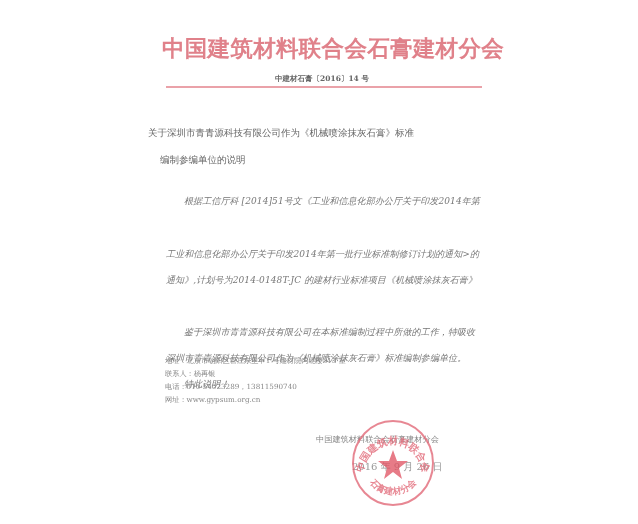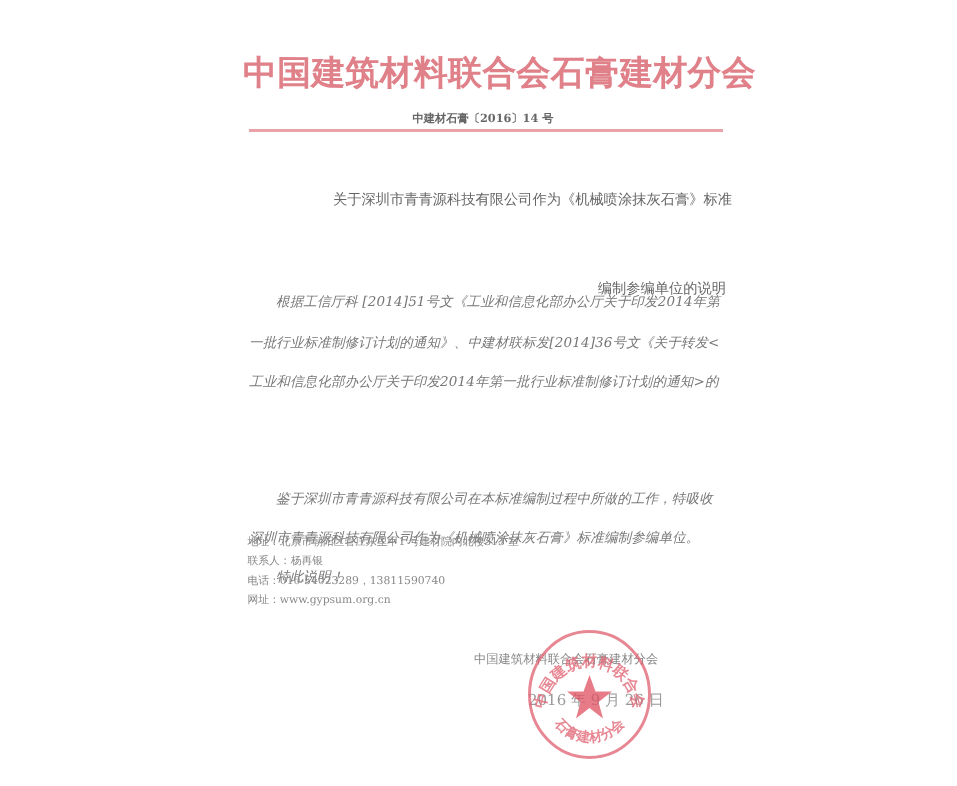--- a/index.html
+++ b/index.html
@@ -19,26 +19,26 @@
     }
     .docnum {
       position: absolute; left: 160px; top: 74px; width: 324px;
       text-align: center; font-size: 7.5px; color: #666; font-weight: bold;
     }
     .redline {
       position: absolute; left: 166px; top: 86px; width: 316px; height: 2px;
       background: #eaa2a9;
     }
     .title {
-      position: absolute; left: 160px; width: 324px; text-align: right;
+      position: absolute; left: 160px; width: 324px; text-align: left;
       font-family: Liberation Sans, sans-serif;
       font-size: 9.5px; color: #666; white-space: nowrap;
     }
     .title.l1 { top: 127px; left: 148px; width: 340px; }
-    .title.l2 { top: 154px; margin-top: 32px; }
+    .title.l2 { top: 154px; }
     .body-line {
       position: absolute; left: 166px; width: 320px;
       font-size: 9px; color: #777; white-space: nowrap; letter-spacing: 0.1px; font-style: italic;
     }
     .indent { left: 184px; }
     .contact {
       position: absolute; left: 165px; font-size: 7.2px; color: #888; white-space: nowrap;
     }
     .sign-org {
       position: absolute; left: 316px; top: 434px; font-size: 8.2px; color: #888; white-space: nowrap;
@@ -57,22 +57,22 @@
 <div class="page">
 
   <div class="letterhead">中国建筑材料联合会石膏建材分会</div>
   <div class="docnum">中建材石膏〔2016〕14 号</div>
   <div class="redline"></div>
 
   <div class="title l1">关于深圳市青青源科技有限公司作为《机械喷涂抹灰石膏》标准</div>
   <div class="title l2">编制参编单位的说明</div>
 
   <div class="body-line indent" style="top:195px">根据工信厅科 [2014]51号文《工业和信息化部办公厅关于印发2014年第</div>
-  <div class="body-line" style="top:222px">一批行业标准制修订计划的通知》、中建材联标发[2014]36号文《关于转发&lt;</div>
   <div class="body-line" style="top:248px">工业和信息化部办公厅关于印发2014年第一批行业标准制修订计划的通知&gt;的</div>
+  <div class="body-line" style="top:274px">通知》,计划号为2014-0148T-JC 的建材行业标准项目《机械喷涂抹灰石膏》</div>
   <div class="body-line indent" style="top:326px">鉴于深圳市青青源科技有限公司在本标准编制过程中所做的工作，特吸收</div>
   <div class="body-line indent" style="top:378px">特此说明！</div>
   <div class="body-line" style="top:352px">深圳市青青源科技有限公司作为《机械喷涂抹灰石膏》标准编制参编单位。</div>
 
   <div class="contact" style="top:356px">地址：北京市朝阳区管庄东里甲1 号建材院内北楼313 室</div>
   <div class="contact" style="top:369px">联系人：杨再银</div>
   <div class="contact" style="top:382px">电话：010-54023289，13811590740</div>
   <div class="contact" style="top:395px">网址：www.gypsum.org.cn</div>
 
   <div class="sign-org">中国建筑材料联合会石膏建材分会</div>

